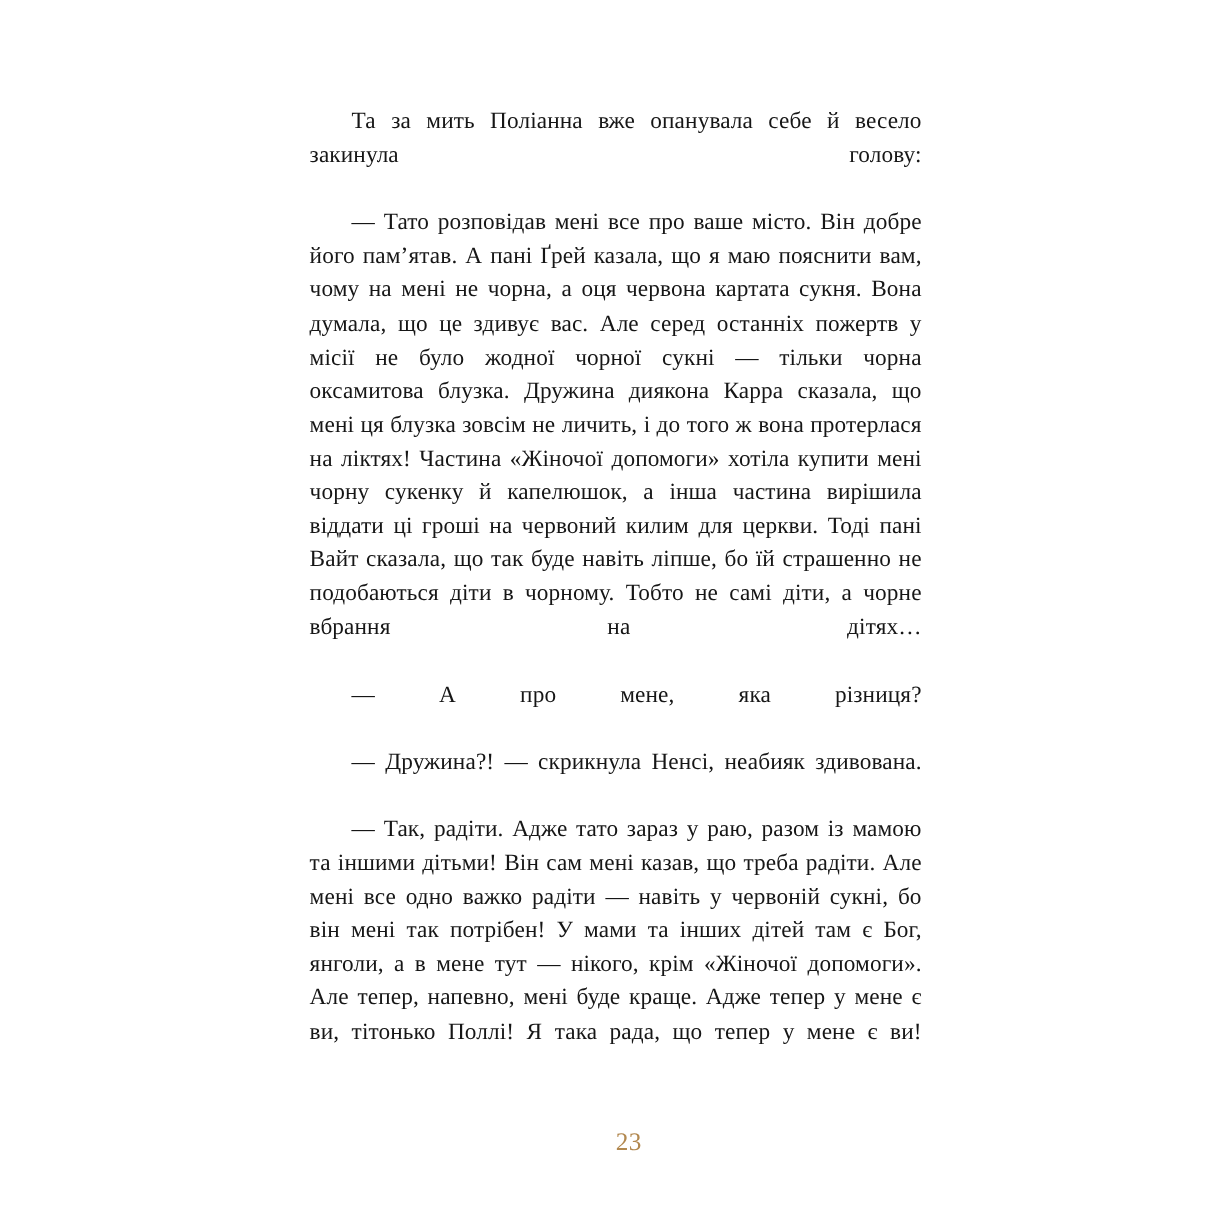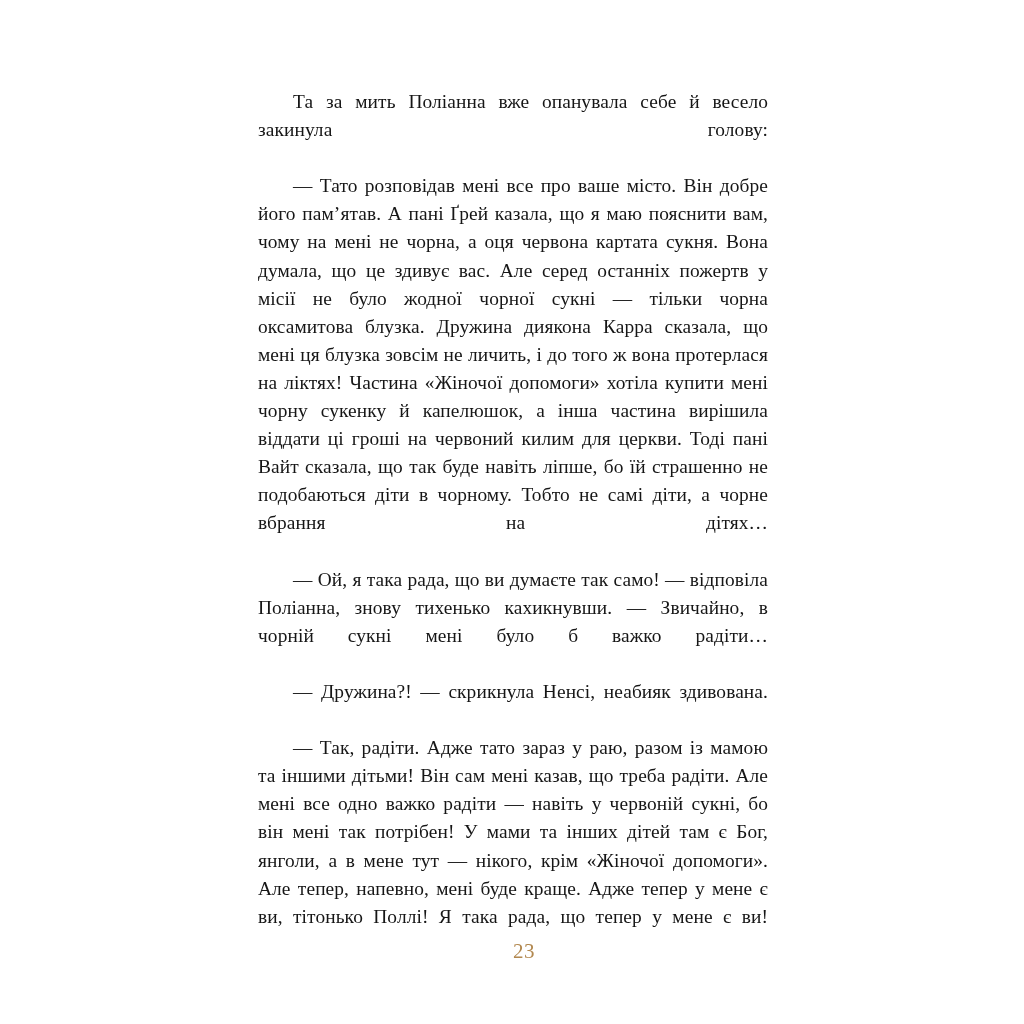--- a/index.html
+++ b/index.html
@@ -65,21 +65,21 @@
   }
 </style>
 </head>
 <body>
 
 <div id="page">
 
   <div id="text-column">
     <p class="para">Та за мить Поліанна вже опанувала себе й весело закинула голову:</p>
     <p class="para">— Тато розповідав мені все про ваше місто. Він добре його пам’ятав. А пані Ґрей казала, що я маю пояснити вам, чому на мені не чорна, а оця червона картата сукня. Вона думала, що це здивує вас. Але серед останніх пожертв у місії не було жодної чорної сукні — тільки чорна оксамитова блузка. Дружина диякона Карра сказала, що мені ця блузка зовсім не личить, і до того ж вона протерлася на ліктях! Частина «Жіночої допомоги» хотіла купити мені чорну сукенку й капелюшок, а інша частина вирішила віддати ці гроші на червоний килим для церкви. Тоді пані Вайт сказала, що так буде навіть ліпше, бо їй страшенно не подобаються діти в чорному. Тобто не самі діти, а чорне вбрання на дітях…</p>
-    <p class="para">— Ой, я така рада, що ви думаєте так само! — відповіла Поліанна, знову тихенько кахикнувши. — Звичайно, в чорній сукні мені було б важко радіти…</p>
+    <p class="para">— А про мене, яка різниця?</p>
     <p class="para">— Дружина?! — скрикнула Ненсі, неабияк здивована.</p>
     <p class="para">— Так, радіти. Адже тато зараз у раю, разом із мамою та іншими дітьми! Він сам мені казав, що треба радіти. Але мені все одно важко радіти — навіть у червоній сукні, бо він мені так потрібен! У мами та інших дітей там є Бог, янголи, а в мене тут — нікого, крім «Жіночої допомоги». Але тепер, напевно, мені буде краще. Адже тепер у мене є ви, тітонько Поллі! Я така рада, що тепер у мене є ви!</p>
 
   </div>
 
   <div id="page-number">23</div>
 
 </div>
 
 </body></html>

